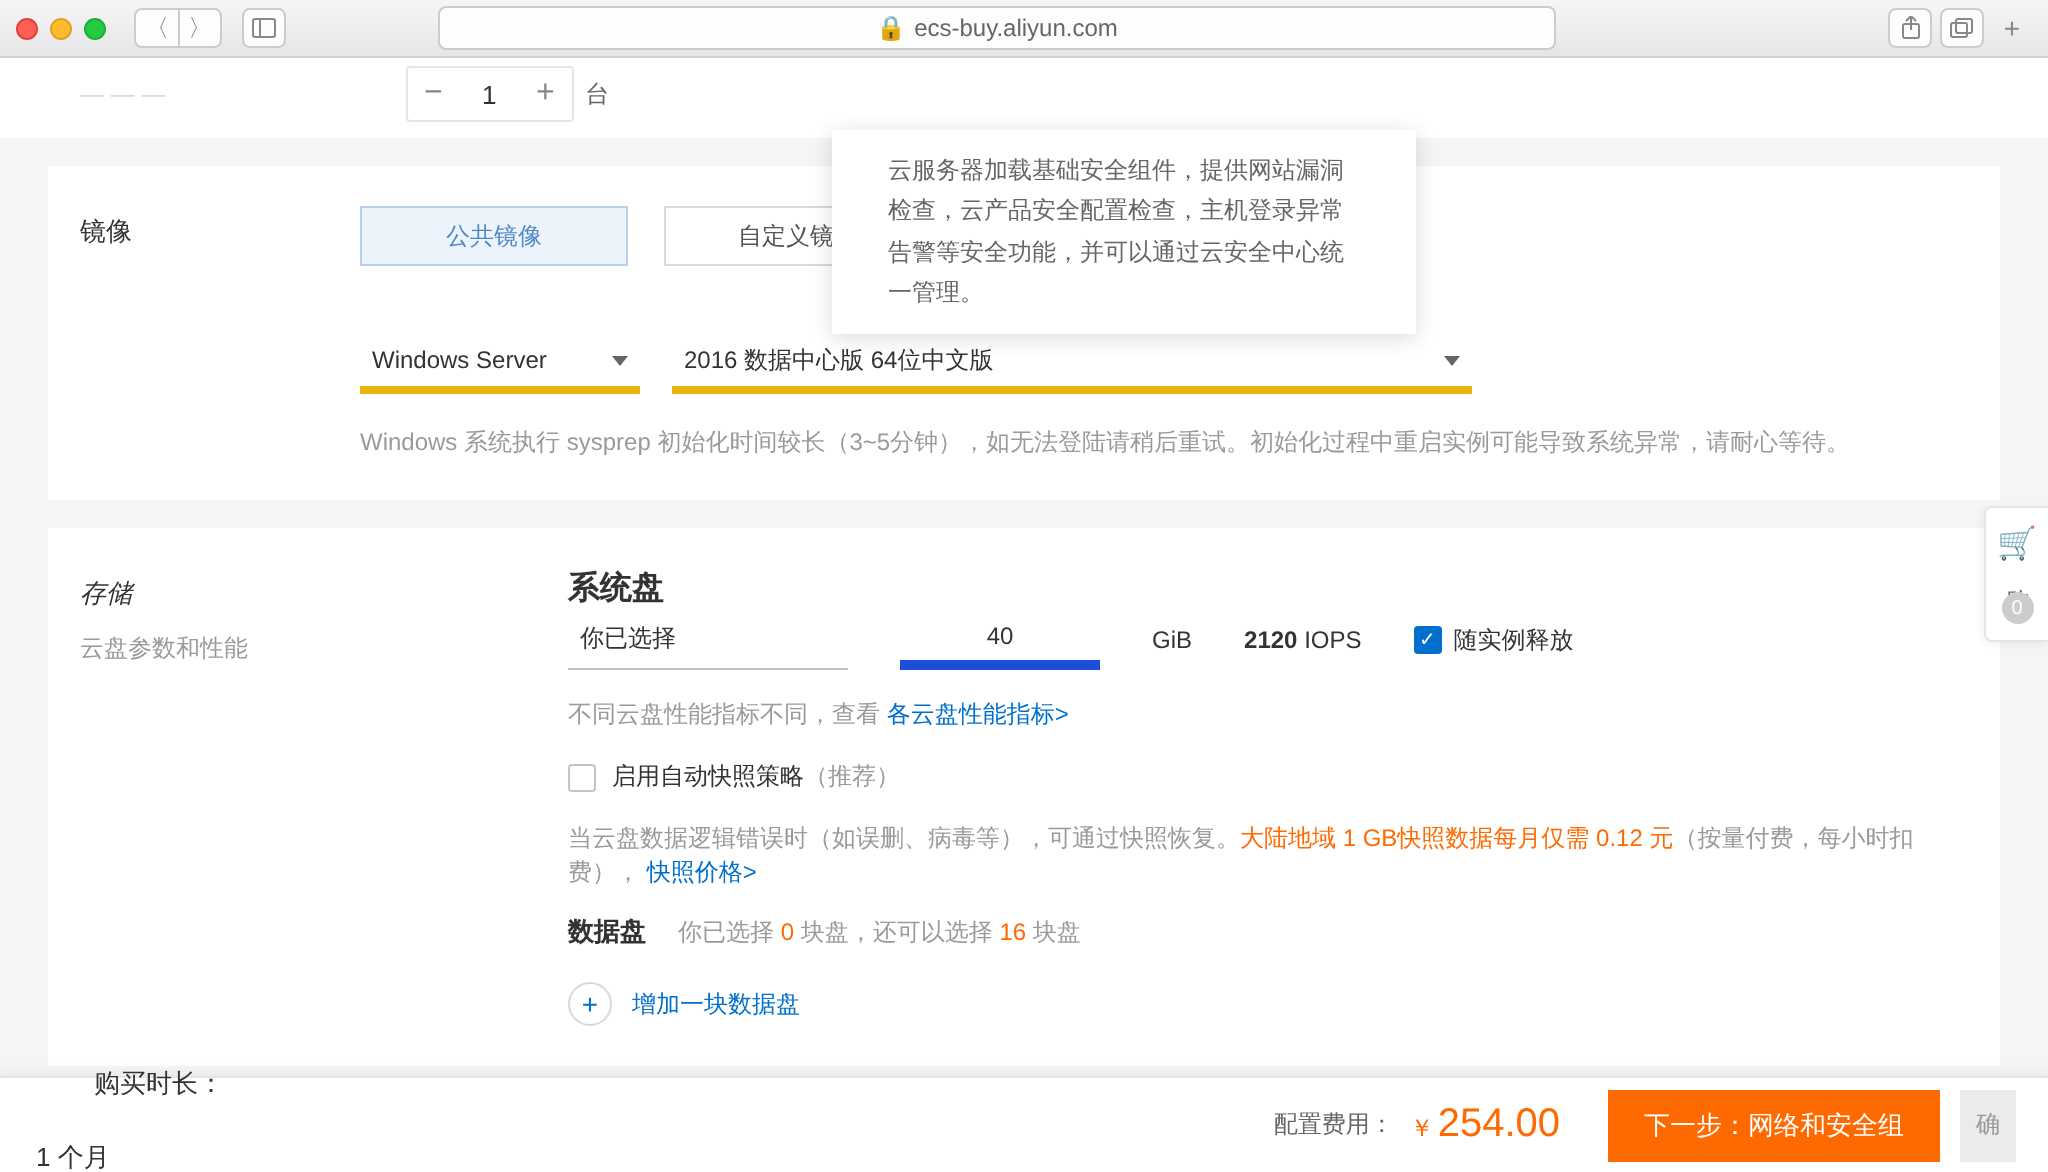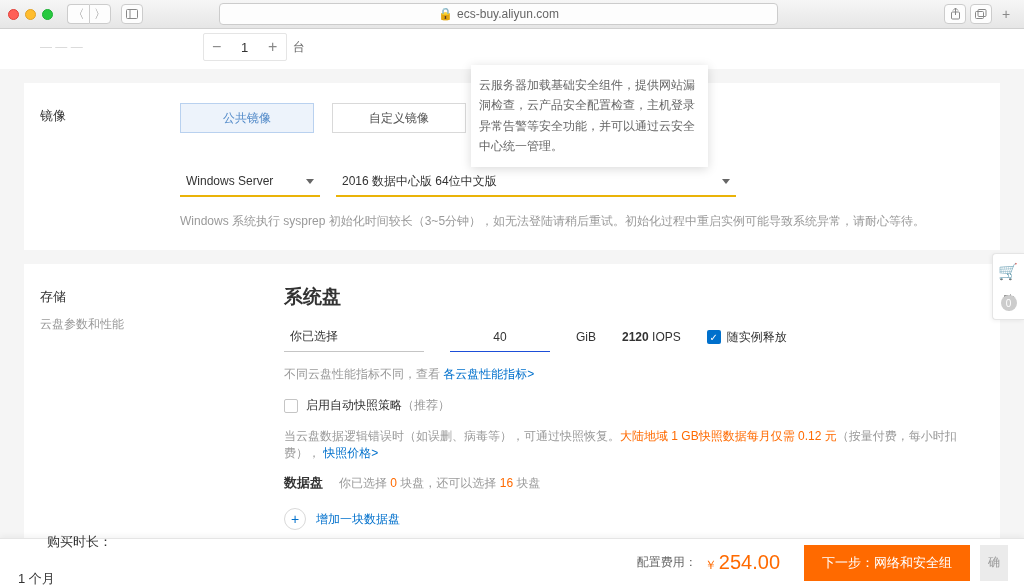--- a/index.html
+++ b/index.html
@@ -32,40 +32,40 @@
 .card{background:#fff; margin:14px 24px 0; padding:20px 16px 20px 16px;}
 .section{display:flex; gap:110px;}
 .sec-label{width:30px; color:#333; font-size:13px; padding-top:4px;}
 .sec-body{flex:1;}
 
 .tabs{display:flex; gap:18px;}
 .tab{width:134px; height:30px; border:1px solid #d9d9d9; display:flex; align-items:center; justify-content:center; color:#555; font-size:12px; background:#fff;}
 .tab.active{background:#edf3fb; border-color:#b9d1ef; color:#4a6;color:#5189c8;}
 
 .selects{display:flex; gap:16px; margin-top:14px;}
-.select{height:30px; border-bottom:2px solid #eab308; display:flex; align-items:center; justify-content:space-between; padding:0 6px; color:#333; font-size:12px;}
+.select{height:30px; border-bottom:4px solid #eab308; display:flex; align-items:center; justify-content:space-between; padding:0 6px; color:#333; font-size:12px;}
 .select .caret{border-left:4px solid transparent;border-right:4px solid transparent;border-top:5px solid #666;}
 .w1{width:140px;} .w2{width:400px;}
 
 .hint{color:#9a9a9a; font-size:12px; margin-top:16px;}
 
 
 .sec-popover{position:relative;}
-.pop{position:absolute; top:-38px; right:-14px; width:237px; padding:10px 8px; background:#fff; box-shadow:0 2px 10px rgba(0,0,0,0.15); color:#666; line-height:1.7; font-size:12px;}
+.pop{position:absolute; top:-38px; right:-14px; width:292px; padding:10px 28px; background:#fff; box-shadow:0 2px 10px rgba(0,0,0,0.15); color:#666; line-height:1.7; font-size:12px;}
 .sec-check{display:flex; align-items:center; gap:8px; border:2px solid #ff6a00; border-radius:4px; padding:6px 12px; width:100px; justify-content:center;}
 .cbox{width:14px;height:14px;background:#0070cc;display:flex;align-items:center;justify-content:center;color:#fff;font-size:10px;border-radius:2px;}
 .help{width:14px;height:14px;border:1px solid #bbb;border-radius:50%;display:flex;align-items:center;justify-content:center;color:#999;font-size:10px;}
 
 
 .storage-labels{display:flex;flex-direction:column;gap:10px;}
 .sub-label{color:#9a9a9a;font-size:12px;}
-.sys-title{font-weight:600;font-size:19px;margin-bottom:12px;}
+.sys-title{font-weight:600;font-size:16px;}
 .diskrow{display:flex; align-items:center; gap:26px;}
 .disk-select{width:140px;height:30px;border-bottom:1px solid #c5c5c5;display:flex;align-items:center;justify-content:space-between;padding:0 6px;}
-.disk-input{width:100px;height:30px;border-bottom:1px solid #1d4ed8;text-align:center;display:flex;align-items:center;justify-content:center;}
+.disk-input{width:100px;height:30px;border-bottom:5px solid #1d4ed8;text-align:center;display:flex;align-items:center;justify-content:center;}
 .iops{color:#333;}
 .iops b{font-weight:600;}
 .chk-inline{display:flex;align-items:center;gap:6px;}
 .linklike{color:#0070cc;}
 .gray{color:#9a9a9a;}
 .orange{color:#ff6a00;}
 .mt{margin-top:14px;}
 .snap-chk{width:14px;height:14px;border:1px solid #c5c5c5;display:inline-block;border-radius:2px;}
 .data-title{font-weight:600;font-size:13px;}
 .add-btn{width:22px;height:22px;border:1px solid #d9d9d9;border-radius:11px;display:flex;align-items:center;justify-content:center;color:#0070cc;font-size:14px;}
@@ -174,21 +174,21 @@
           </div>
         </div>
         <div class="hint">Windows 系统执行 sysprep 初始化时间较长（3~5分钟），如无法登陆请稍后重试。初始化过程中重启实例可能导致系统异常，请耐心等待。</div>
       </div>
     </div>
   </div>
 
   <div class="card">
     <div class="section">
       <div class="storage-labels">
-        <div class="sec-label" style="width:auto;">存储</div>
+        <div class="sec-label" style="width:auto;font-style:italic;">存储</div>
         <div class="sub-label">云盘参数和性能</div>
       </div>
       <div class="sec-body" style="margin-left:50px;">
         <div class="sys-title">系统盘</div>
         <div class="diskrow">
           <div class="disk-select">
             <span>你已选择</span>
                 <div class="caret"></div>
           </div>
           <div class="disk-input">

